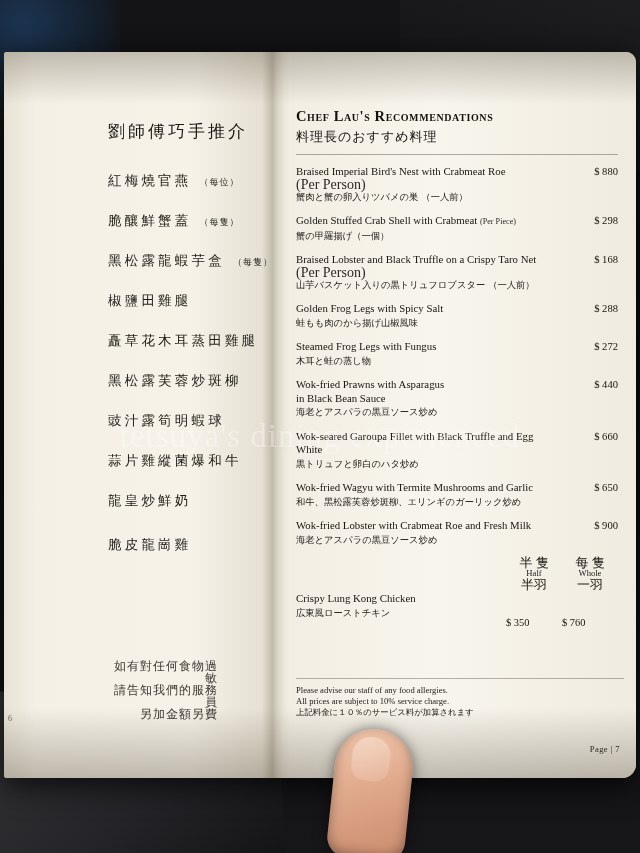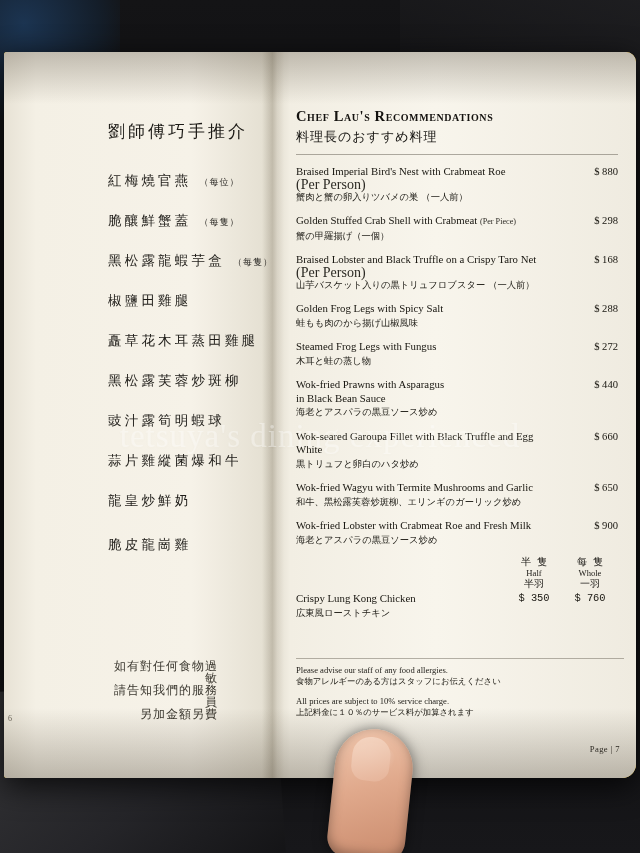--- a/index.html
+++ b/index.html
@@ -158,27 +158,28 @@
   }
   
   .hw-head {
     display: flex; justify-content: flex-end; margin-top: 8px;
   }
   .hw-col {
     width: 56px; text-align: center;
     font-size: 8.6px; line-height: 11px; color: #1b1915;
     font-family: "Liberation Serif", serif;
   }
-  .hw-col .cjk { font-family: Liberation Mono, monospace; font-size: 10px; }
+  .hw-col .cjk { font-family: Liberation Serif, serif; font-size: 13px; }
   .hw-row { display: flex; align-items: flex-start; margin-top: 2px; }
   .hw-row .dish-text { flex: 1 1 auto; }
   .hw-price {
-    width: 56px; text-align: center;
+    width: 56px; 
     font-size: 10.4px; color: #17150f;
-    font-family: Liberation Mono, monospace;
+    font-family: Liberation Serif, serif;
+    margin-top: 25px;
   }
   .notes {
     position: absolute; left: 24px; bottom: 52px; right: 12px;
   }
   .note-rule { height: 1px; background: #6f6a5e; opacity: .5; margin-bottom: 6px; }
   .note-en {
     font-size: 8.6px; color: #1d1b16; font-family: "Liberation Serif", serif;
     line-height: 11px;
   }
   .note-jp {
@@ -397,21 +398,20 @@
             <div class="hw-price">$ 350</div>
             <div class="hw-price">$ 760</div>
           </div>
 
         </div>
       </div>
 
       <div class="notes">
         <div class="note-rule"></div>
         <div class="note-en">Please advise our staff of any food allergies.</div>
-        <div class="note-jp">食物アレルギーのある方はスタッフにお伝えください</div>
         <div class="note-en">All prices are subject to 10% service charge.</div>
         <div class="note-jp">上記料金に１０％のサービス料が加算されます</div>
       </div>
 
       <div class="folio-right">Page | 7</div>
     </div>
 
     <div class="gutter"></div>
     <div class="page-shadow-top"></div>
     <div class="page-shadow-bottom"></div>

